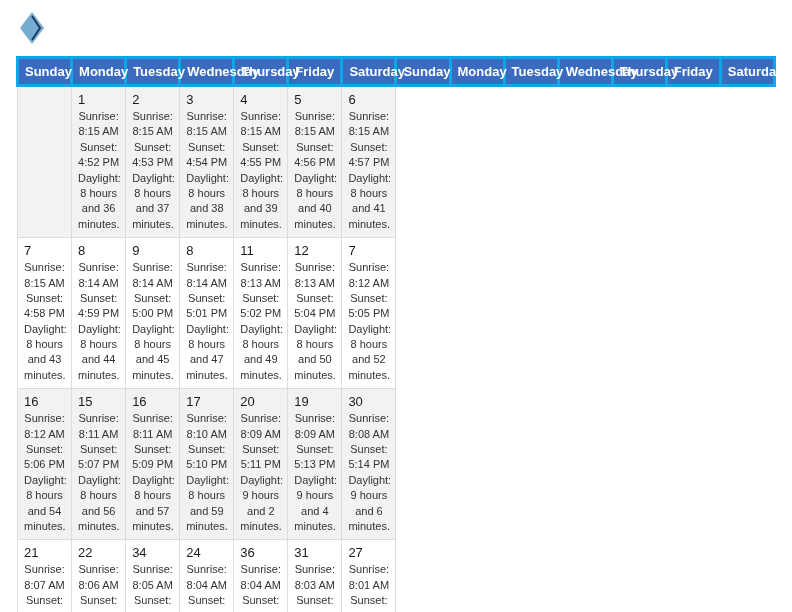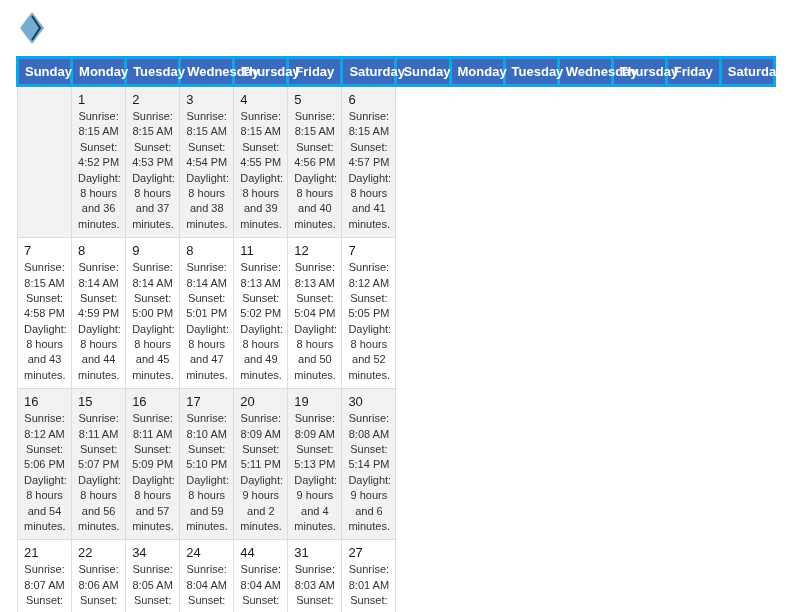--- a/index.html
+++ b/index.html
@@ -236,21 +236,21 @@
         </td>
         <td>
           <div class="day-num">34</div>
           <div class="day-info">Sunrise: 8:05 AM<br>Sunset: 5:18 PM<br>Daylight: 9 hours and 13 minutes.</div>
         </td>
         <td>
           <div class="day-num">24</div>
           <div class="day-info">Sunrise: 8:04 AM<br>Sunset: 5:20 PM<br>Daylight: 9 hours and 15 minutes.</div>
         </td>
         <td>
-          <div class="day-num">44</div>
+          <div class="day-num">36</div>
           <div class="day-info">Sunrise: 8:04 AM<br>Sunset: 5:21 PM<br>Daylight: 9 hours and 17 minutes.</div>
         </td>
         <td>
           <div class="day-num">31</div>
           <div class="day-info">Sunrise: 8:03 AM<br>Sunset: 5:23 PM<br>Daylight: 9 hours and 20 minutes.</div>
         </td>
         <td>
           <div class="day-num">27</div>
           <div class="day-info">Sunrise: 8:01 AM<br>Sunset: 5:24 PM<br>Daylight: 9 hours and 22 minutes.</div>
         </td>

